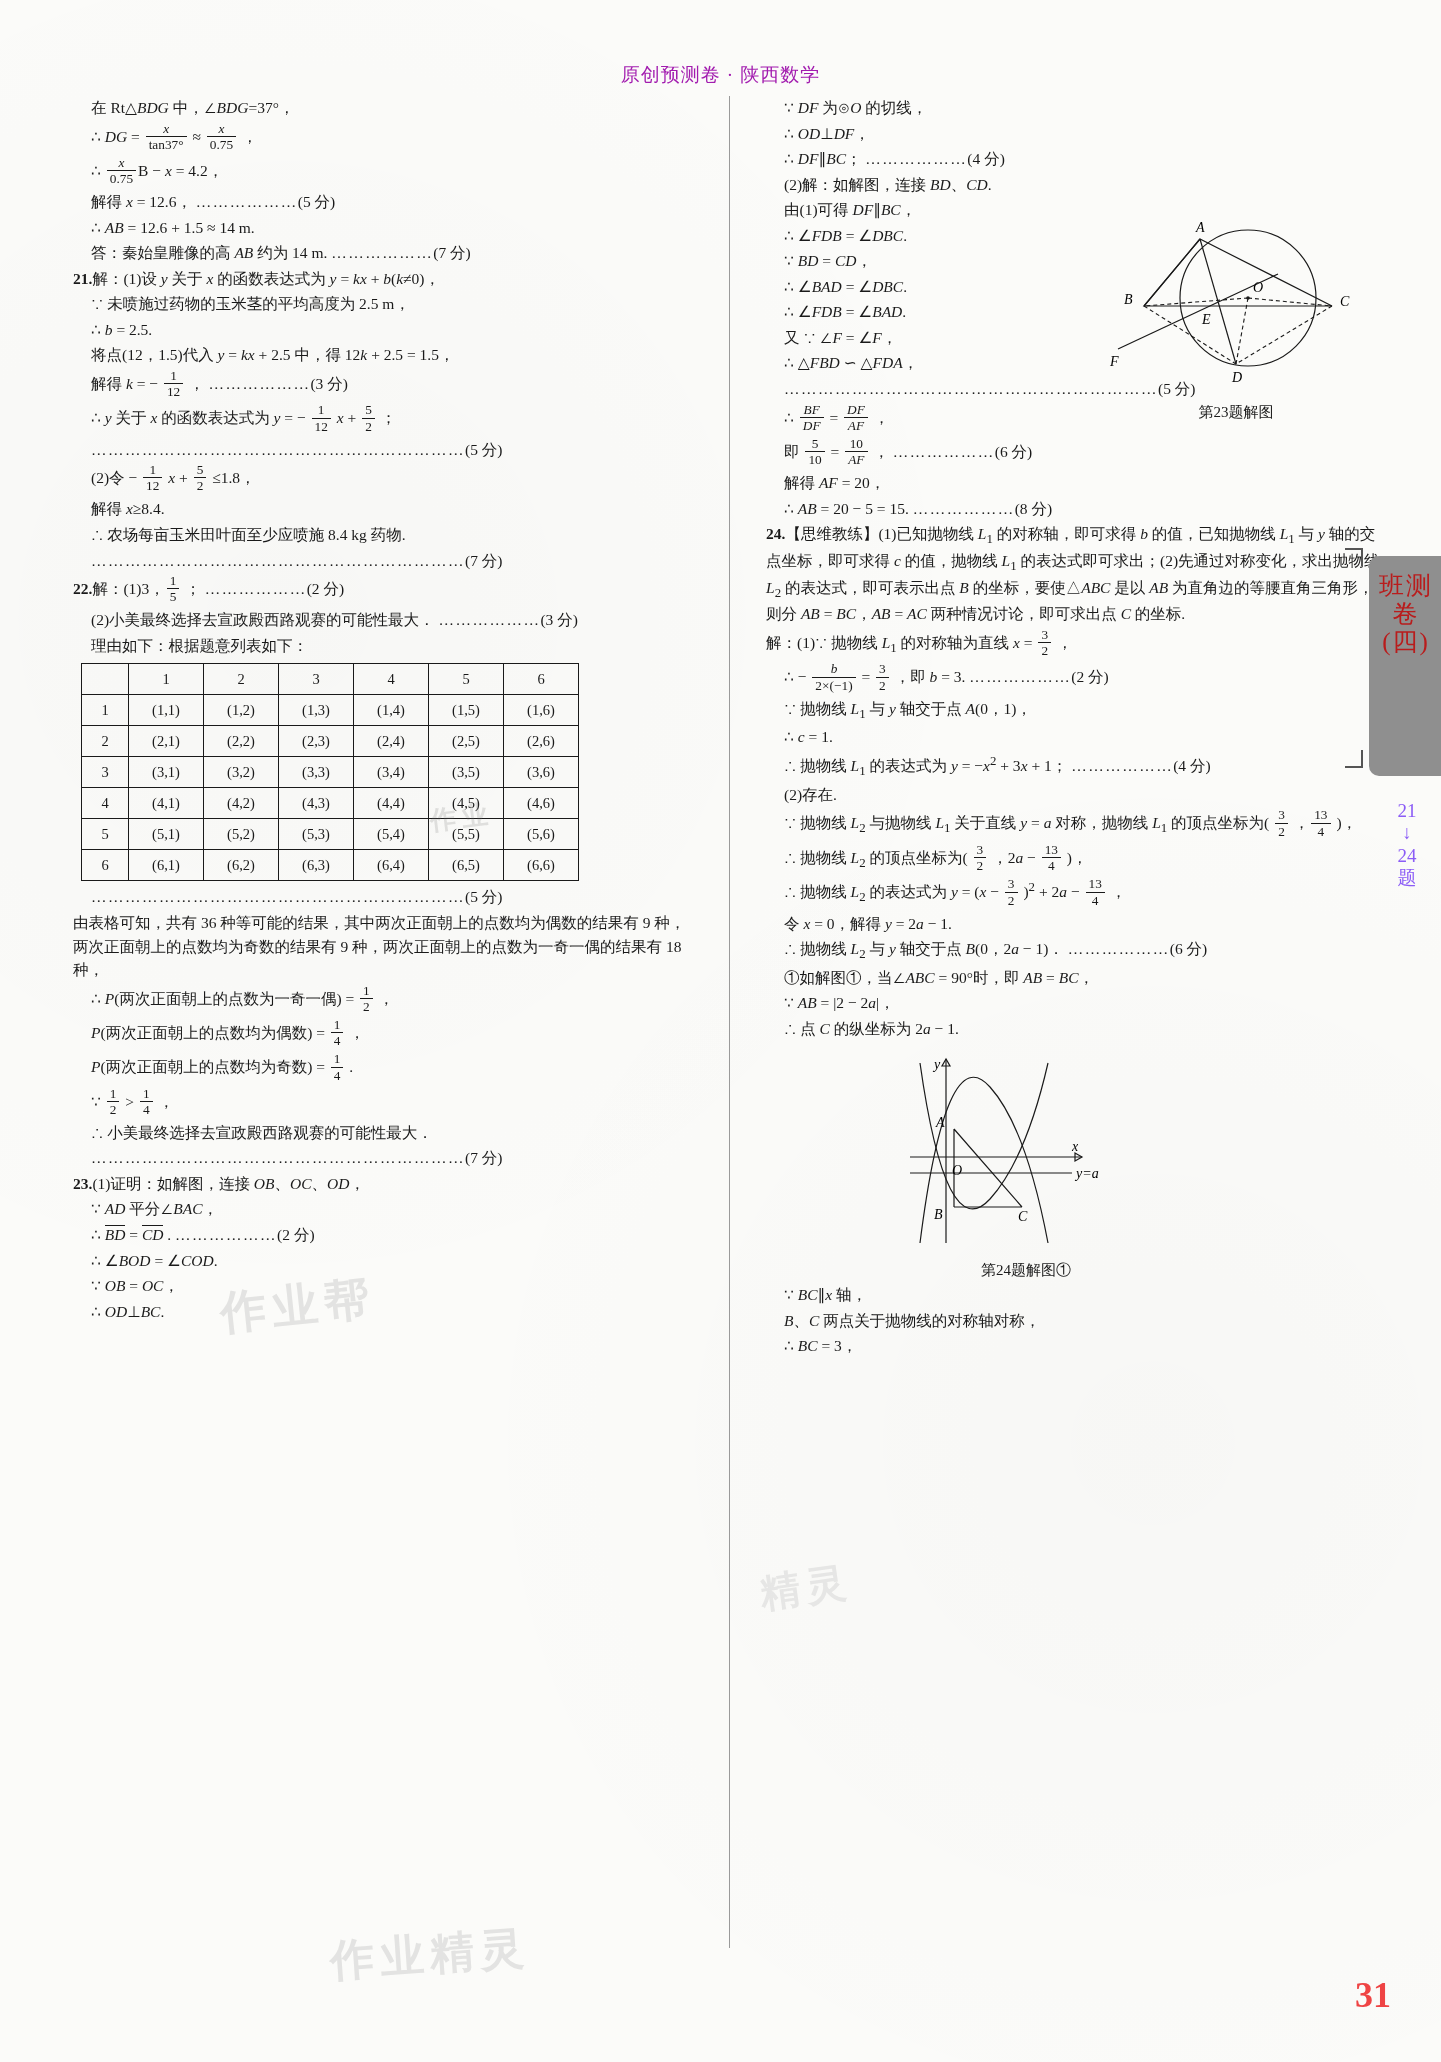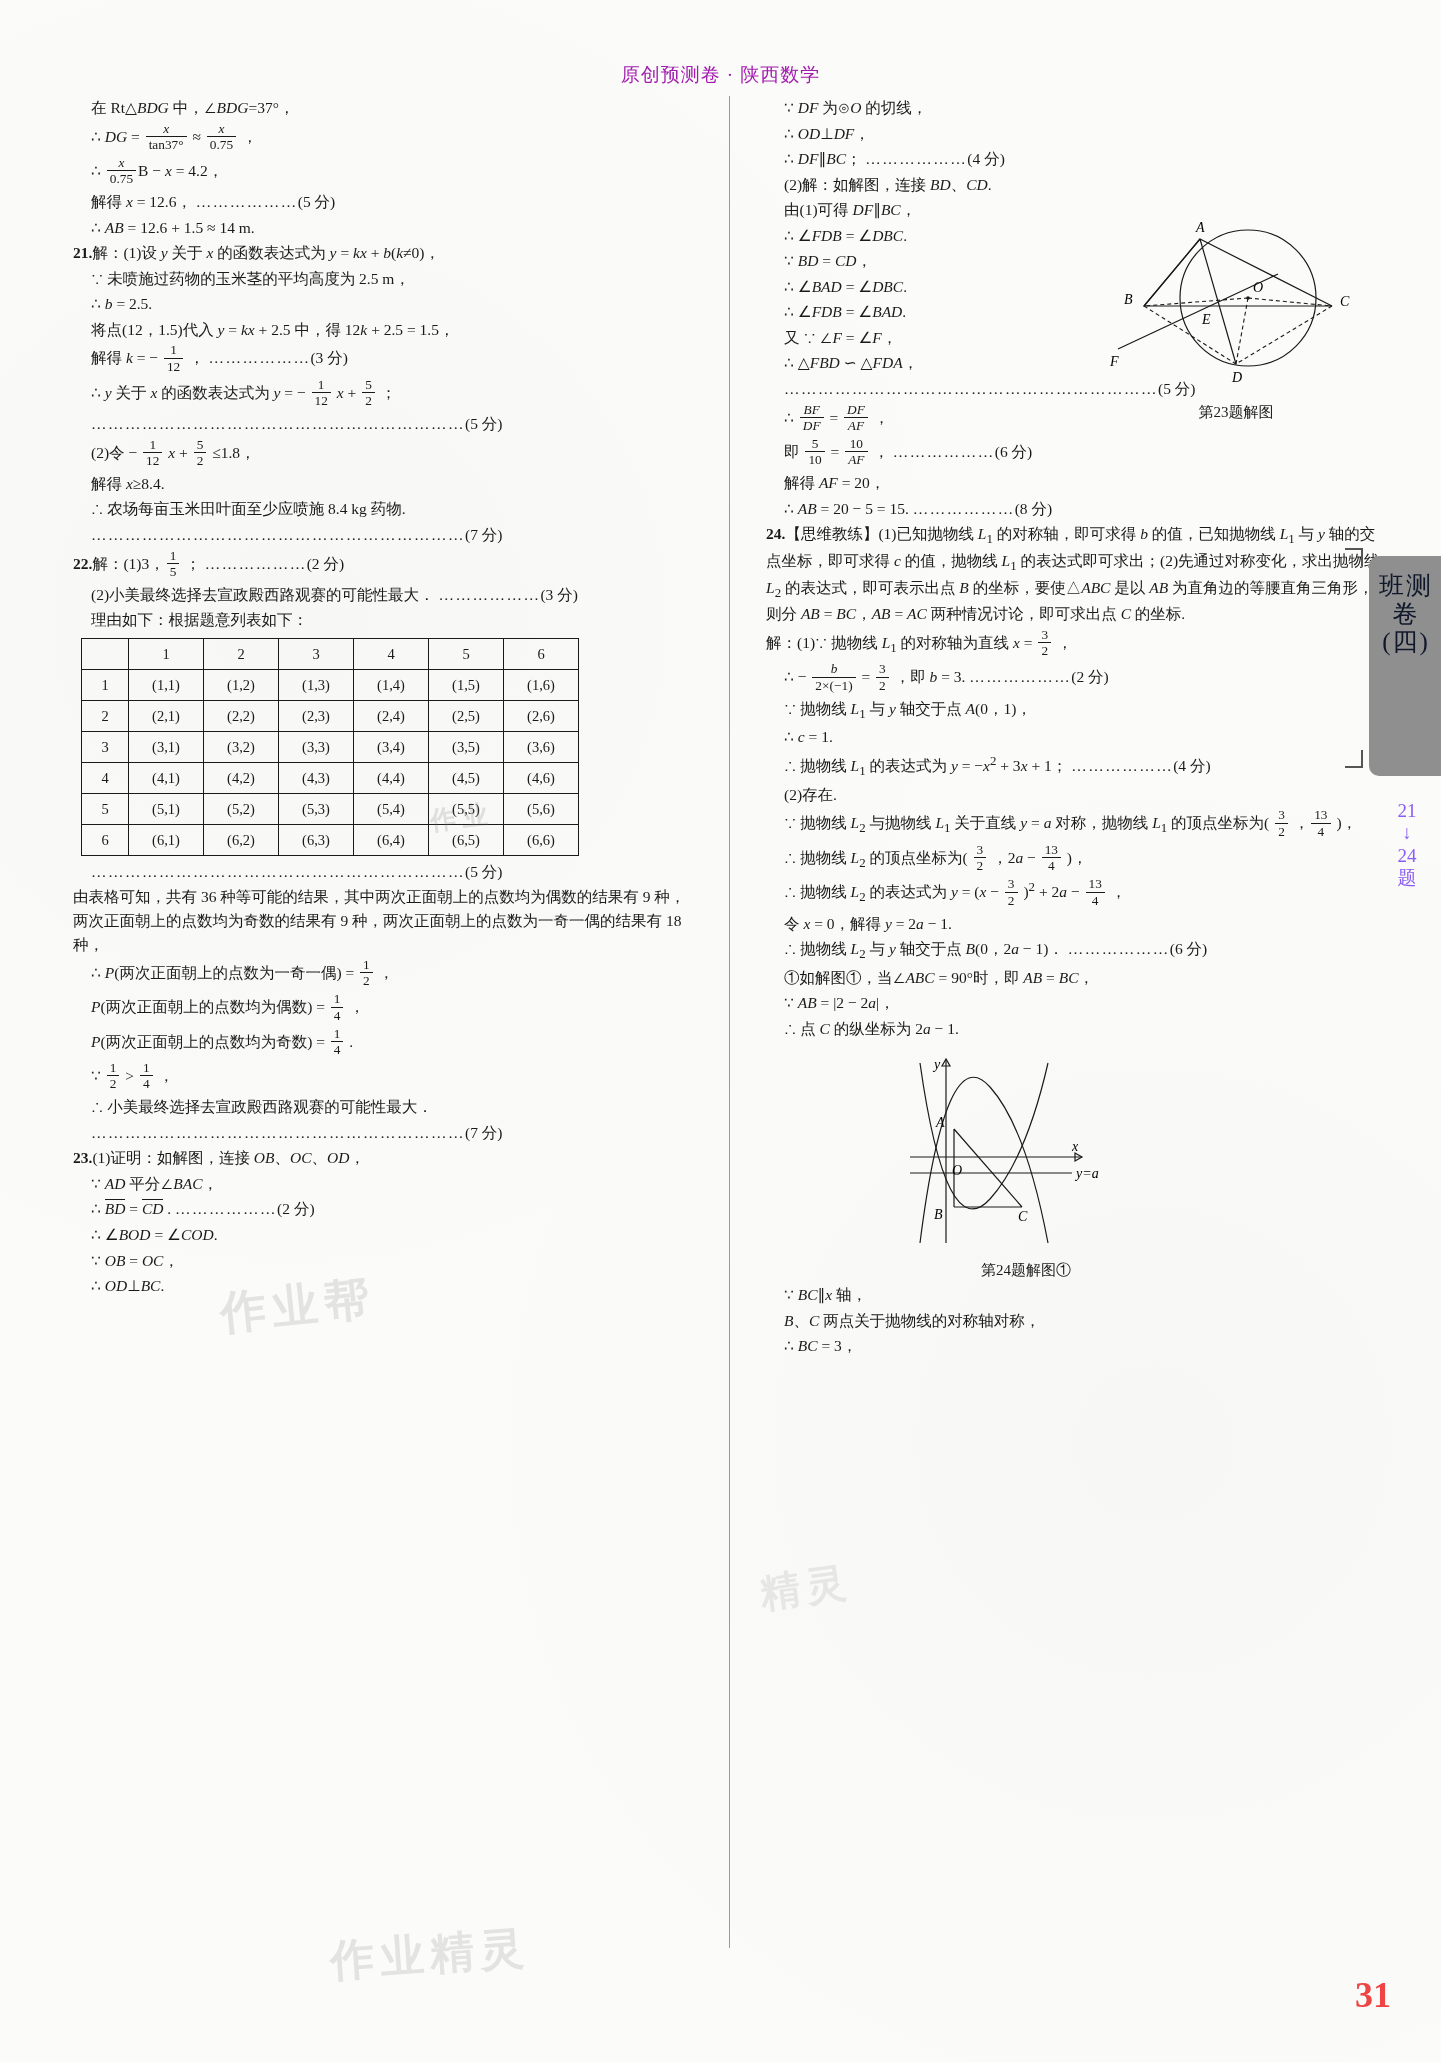--- a/index.html
+++ b/index.html
@@ -80,21 +80,21 @@
     position:absolute;
     right:0;top:556px;
     width:72px;height:220px;
     background:#8f8f8f;
     border-radius:10px 0 0 10px;
   }
   .tab-text{
     position:absolute;right:8px;top:572px;
     width:54px;
     font-size:25px;
-    color:#0f172a;
+    color:#b91c1c;
     text-align:center;
     line-height:1.12;
     letter-spacing:2px;
   }
   .tab-sub{
     position:absolute;right:10px;top:800px;
     width:48px;
     font-size:19px;
     color:#8b5cf6;
     text-align:center;
@@ -148,20 +148,21 @@
   <div class="frame">
     <div class="vline"></div>
 
     <div class="col col-left">
       <div id="left-body">
           <p class="ind2">在 Rt△<i>BDG</i> 中，∠<i>BDG</i>=37°，</p>
           <p class="ind2">∴ <i>DG</i> = <span class="frac"><span class="n"><i>x</i></span><span class="d">tan37°</span></span> ≈ <span class="frac"><span class="n"><i>x</i></span><span class="d">0.75</span></span> ，</p>
           <p class="ind2">∴ <span class="frac"><span class="n"><i>x</i></span><span class="d">0.75</span></span>B − <i>x</i> = 4.2，</p>
           <p class="ind2">解得 <i>x</i> = 12.6， <span class="dots">………………</span><span class="score">(5 分)</span></p>
           <p class="ind2">∴ <i>AB</i> = 12.6 + 1.5 ≈ 14 m.</p>
+          <p class="ind2">答：秦始皇雕像的高 <i>AB</i> 约为 14 m. <span class="dots">………………</span><span class="score">(7 分)</span></p>
           <p><span class="num">21.</span>解：(1)设 <i>y</i> 关于 <i>x</i> 的函数表达式为 <i>y</i> = <i>kx</i> + <i>b</i>(<i>k</i>≠0)，</p>
           <p class="ind2">∵ 未喷施过药物的玉米茎的平均高度为 2.5 m，</p>
           <p class="ind2">∴ <i>b</i> = 2.5.</p>
           <p class="ind2">将点(12，1.5)代入 <i>y</i> = <i>kx</i> + 2.5 中，得 12<i>k</i> + 2.5 = 1.5，</p>
           <p class="ind2">解得 <i>k</i> = − <span class="frac"><span class="n">1</span><span class="d">12</span></span> ， <span class="dots">………………</span><span class="score">(3 分)</span></p>
           <p class="ind2">∴ <i>y</i> 关于 <i>x</i> 的函数表达式为 <i>y</i> = − <span class="frac"><span class="n">1</span><span class="d">12</span></span> <i>x</i> + <span class="frac"><span class="n">5</span><span class="d">2</span></span> ；</p>
           <p class="ind2"> <span class="dots">…………………………………………………………</span><span class="score">(5 分)</span></p>
           <p class="ind2">(2)令 − <span class="frac"><span class="n">1</span><span class="d">12</span></span> <i>x</i> + <span class="frac"><span class="n">5</span><span class="d">2</span></span> ≤1.8，</p>
           <p class="ind2">解得 <i>x</i>≥8.4.</p>
           <p class="ind2">∴ 农场每亩玉米田叶面至少应喷施 8.4 kg 药物.</p>

